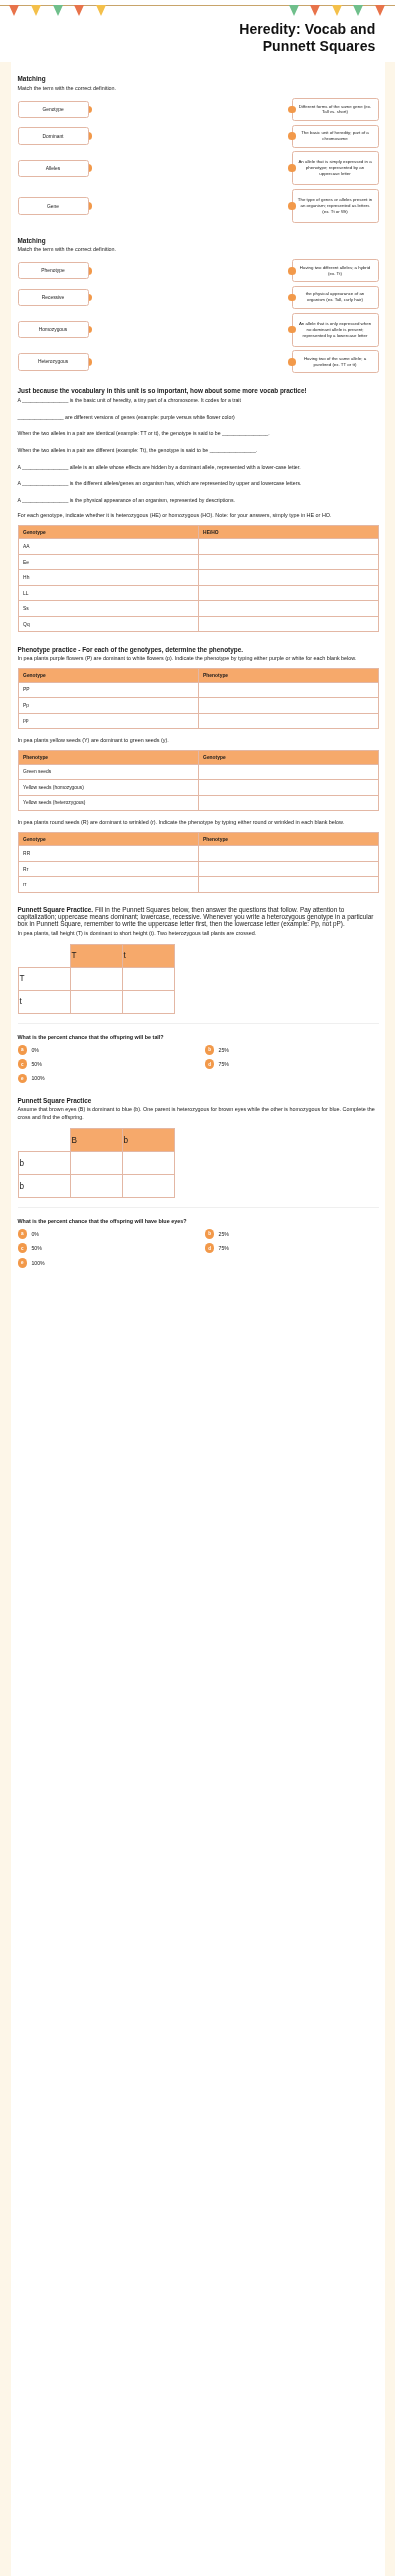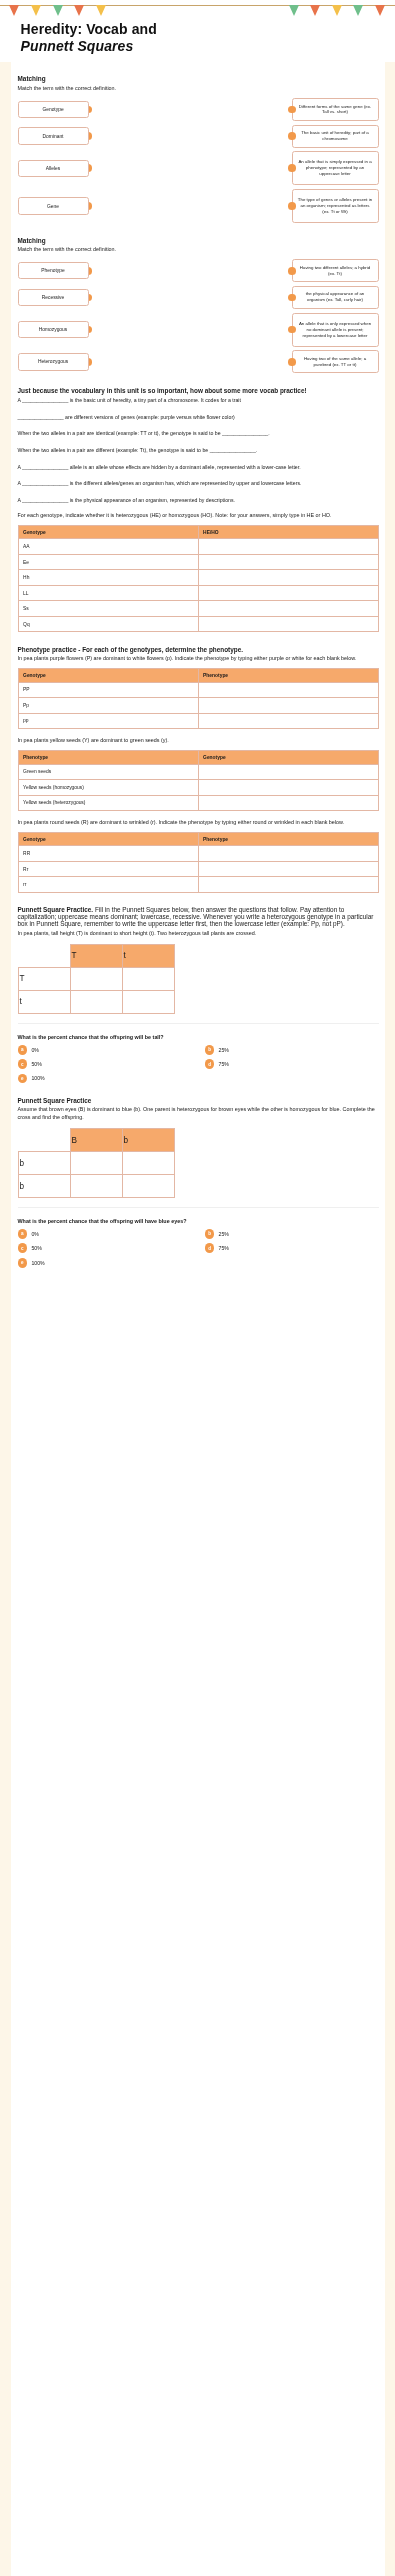--- a/index.html
+++ b/index.html
@@ -27,21 +27,21 @@
     z-index: 0;
   }
   .side-strip.left { left: 0; }
   .side-strip.right { right: 0; }
 
   
   .header {
     position: relative;
     background: #ffffff;
     padding: 13.4px 20.6px 7.2px 20.6px;
-    text-align: left;
+    text-align: right;
     z-index: 2;
   }
   .bunting {
     position: absolute;
     top: 0; left: 0; right: 0;
     height: 24px;
     overflow: hidden;
   }
   .bunting .rope {
     position: absolute;
@@ -58,21 +58,21 @@
     border-top: 11.3px solid #e8734a;
   }
   .title {
     font-size: 14px;
     font-weight: bold;
     line-height: 1.22;
     letter-spacing: 0.1px;
     color: #111;
     margin: 7.2px 0 0 0;
   }
-  .title .l2 { display: block; font-style: italic; }
+  .title .l2 { display: block; }
 
   
   .content { position: relative; z-index: 2; padding: 0 17.5px 20.6px 17.5px; }
   h2.sec {
     font-size: 6.4px;
     font-weight: bold;
     margin: 13.4px 0 2.6px 0;
   }
   p.instr {
     font-size: 5.4px;

